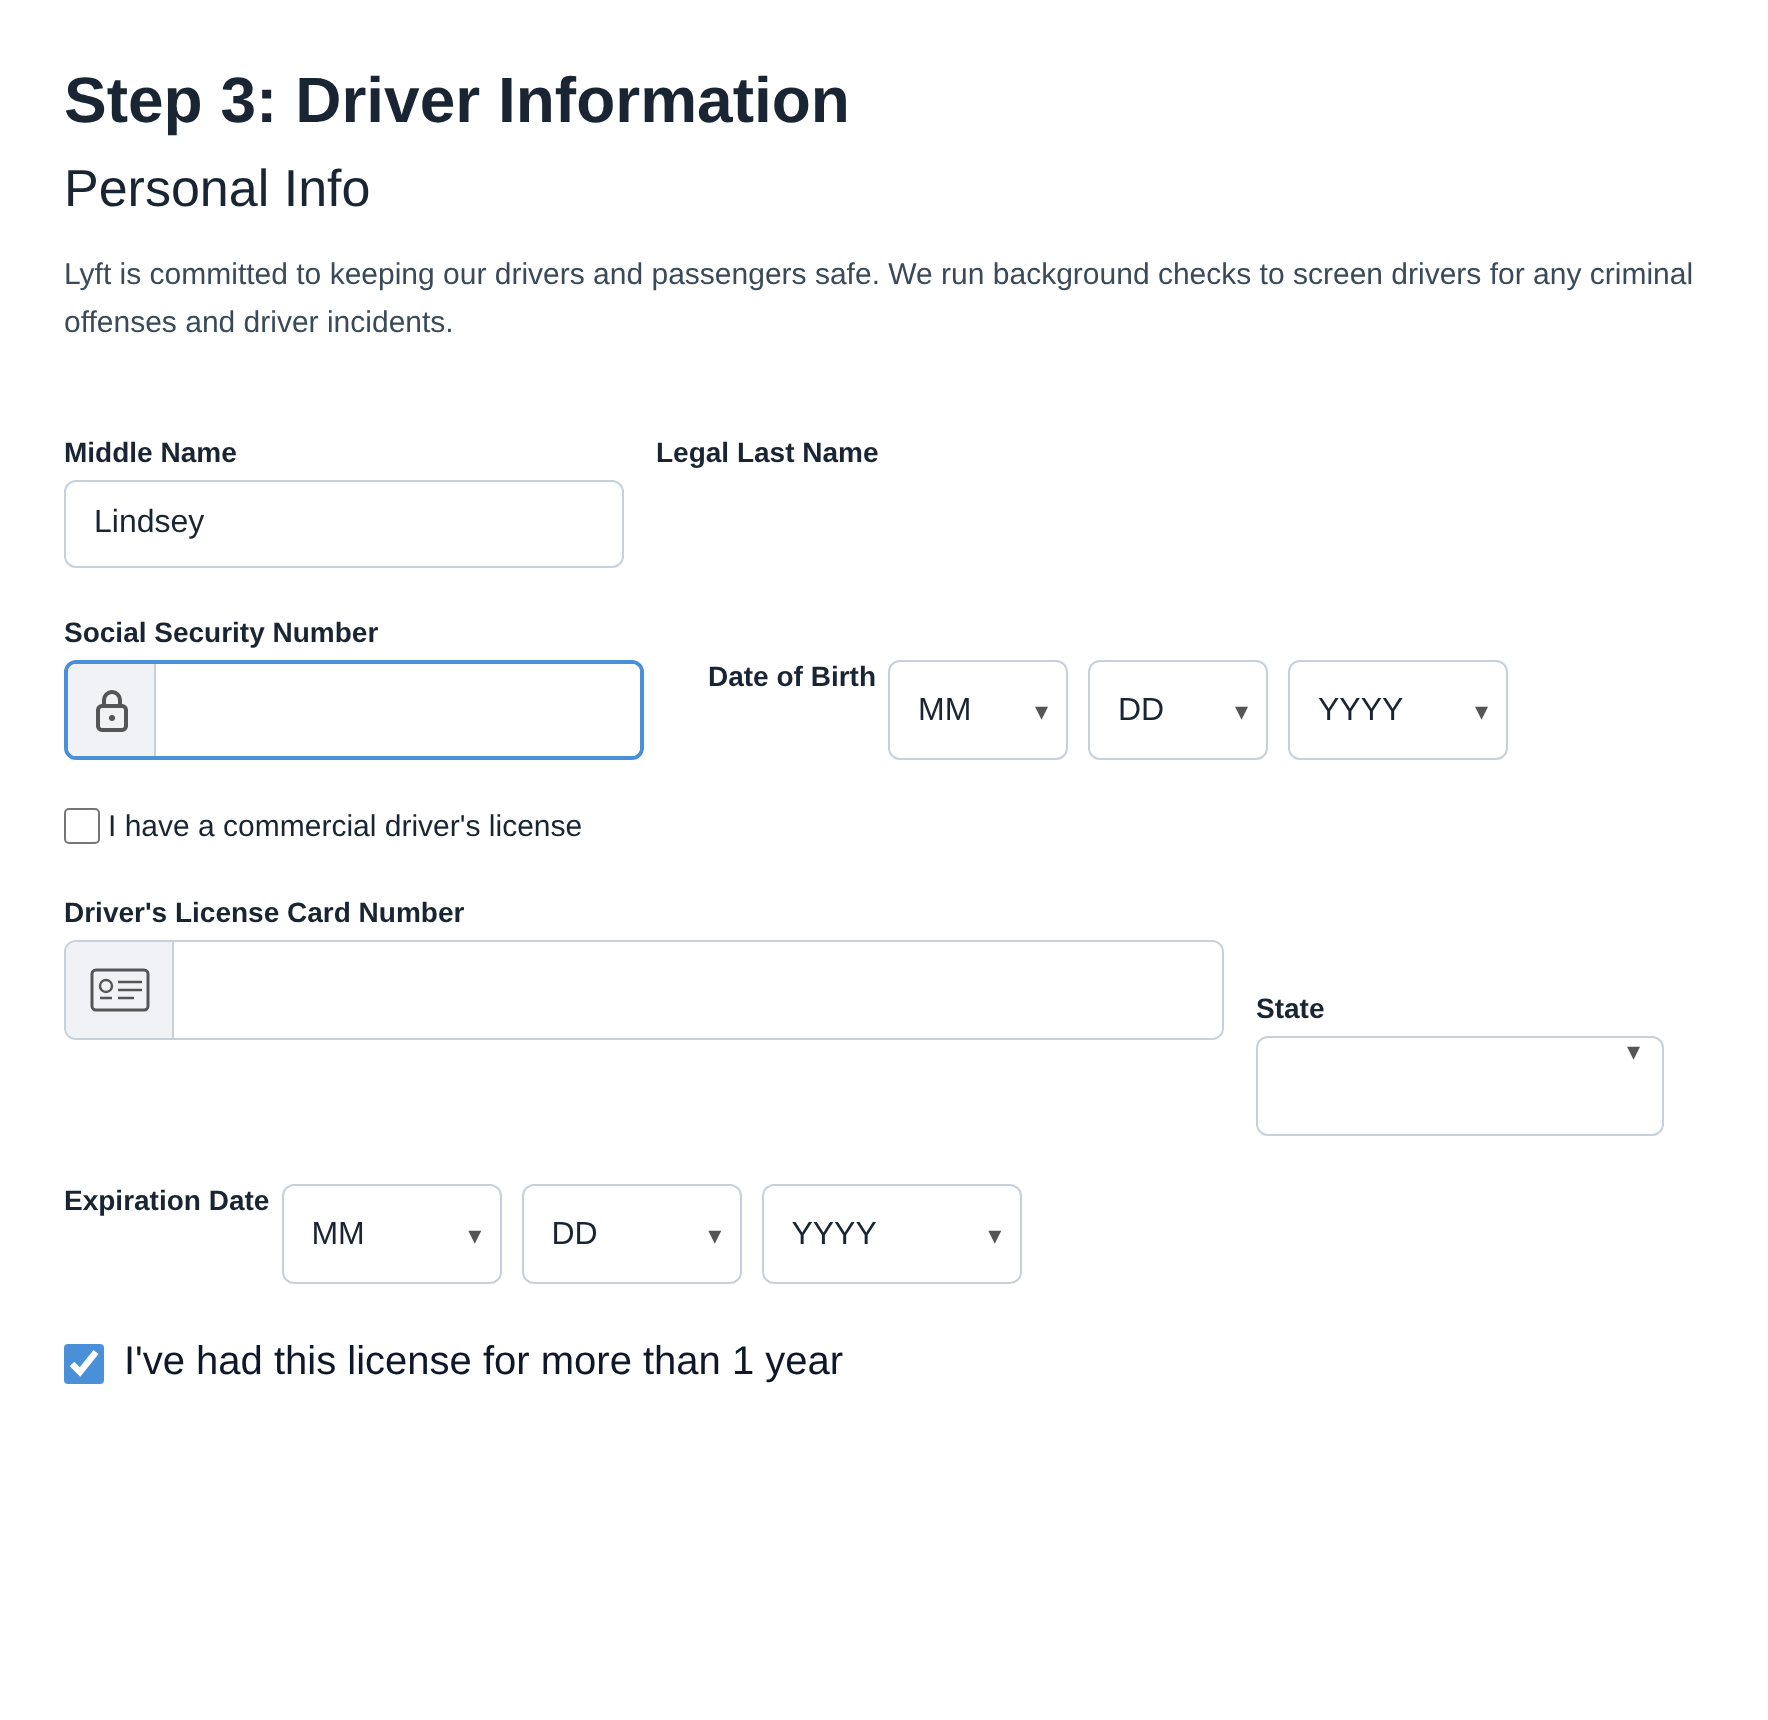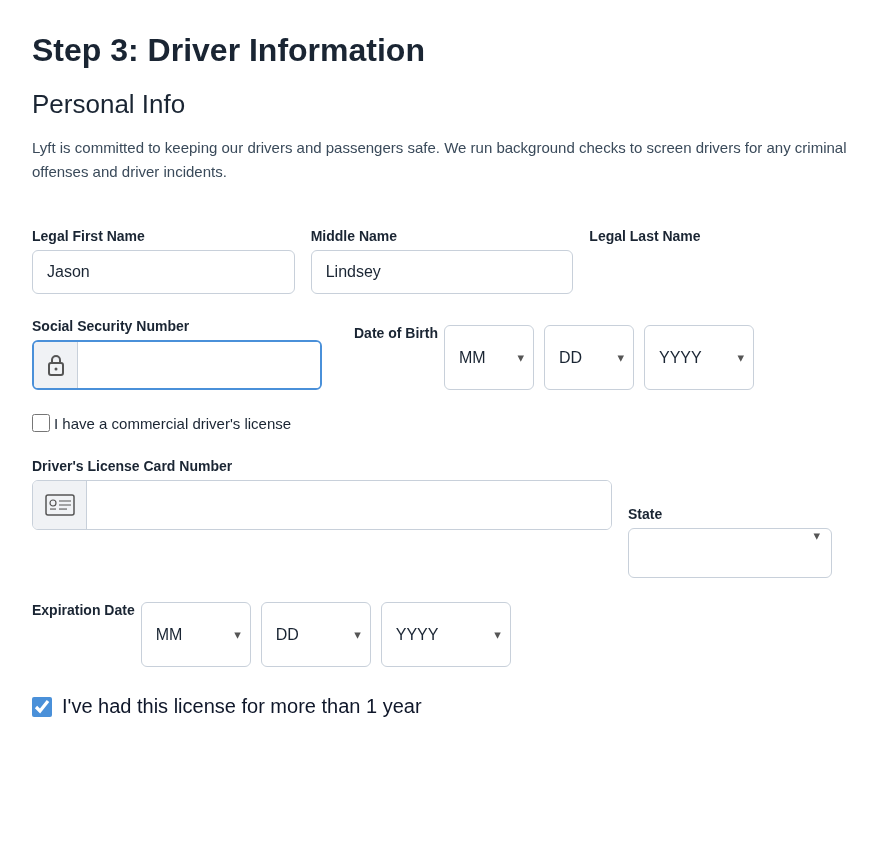--- a/index.html
+++ b/index.html
@@ -8,21 +8,21 @@
       background: #fff;
       color: #1a2533;
       padding: 32px 32px;
       max-width: 884px;
     }
 
     .page-title {
       font-size: 32px;
       font-weight: 800;
       color: #1a2533;
-      margin-bottom: 20px;
+      margin-bottom: 10px;
     }
 
     .section-title {
       font-size: 26px;
       font-weight: 400;
       color: #1a2533;
       margin-bottom: 16px;
     }
 
     .description {
@@ -128,21 +128,21 @@
       display: inline-flex;
       align-items: center;
     }
 
     .select-wrapper select {
       appearance: none;
       -webkit-appearance: none;
       border: 1.5px solid #c8d0da;
       border-radius: 6px;
       padding: 0 36px 0 14px;
-      height: 65px;
+      height: 50px;
       font-size: 16px;
       color: #1a2533;
       background: #fff;
       cursor: pointer;
       outline: none;
     }
 
     .select-arrow {
       position: absolute;
       right: 10px;
@@ -294,24 +294,20 @@
     }
   </style>
 </head>
 <body>
 
 <h1 class="page-title">Step 3: Driver Information</h1>
 <h2 class="section-title">Personal Info</h2>
 <p class="description">Lyft is committed to keeping our drivers and passengers safe. We run background checks to screen drivers for any criminal offenses and driver incidents.</p>
 
 <div class="field-group">
-  <div class="field field-first-name">
-    <label class="field-label">Legal First Name</label>
-    <input type="text" value="Jason" style="">
-  </div>
   <div class="field field-middle-name">
     <label class="field-label">Middle Name</label>
     <input type="text" value="Lindsey" style="">
   </div>
   <div class="field field-last-name">
     <label class="field-label">Legal Last Name</label>
   </div>
 </div>
 
 <div class="ssn-dob-group">

